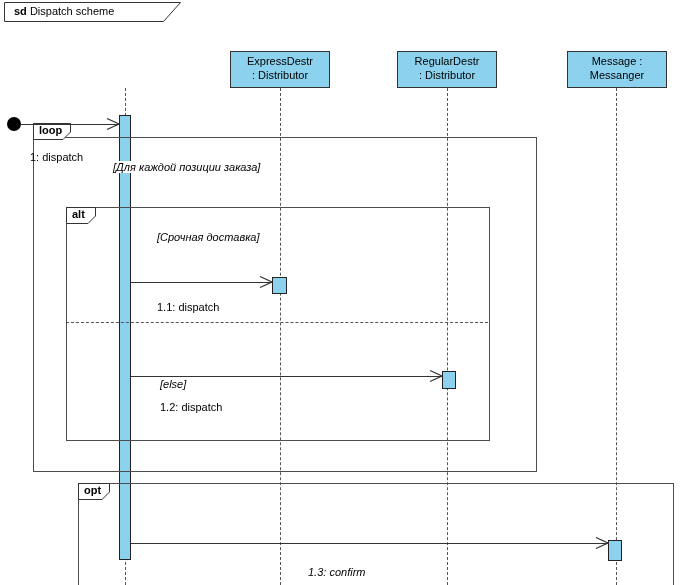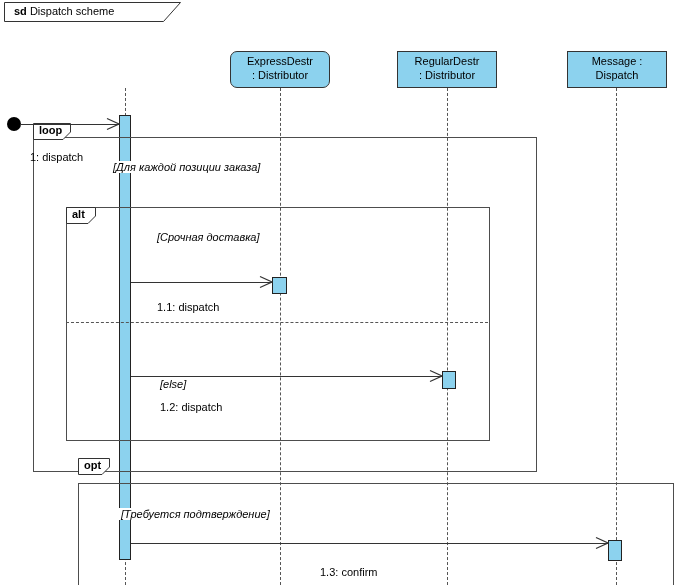--- a/index.html
+++ b/index.html
@@ -13,40 +13,40 @@
   .title-tab svg { position:absolute; left:0; top:0; }
   .title-text { position:absolute; left:10px; top:3px; white-space:nowrap; }
   .title-text .kw { font-weight:bold; }
   
   .head {
     position:absolute; top:51px; height:37px; box-sizing:border-box;
     background:#8CD2EE; border:1.5px solid #333;
     text-align:center; padding-top:2px; line-height:14px; z-index:3;
   }
   .head-order   { left:80px;  width:90px; }
-  .head-express { left:230px; width:100px;border-radius:7px; }
+  .head-express { left:230px; width:100px; }
   .head-regular { left:397px; width:100px; }
   .head-message { left:567px; width:100px; }
   
   .lifeline { position:absolute; top:88px; height:497px; width:0;
               border-left:1px dashed #555; z-index:1; }
   .ll-order   { left:125px; }
   .ll-express { left:280px; }
   .ll-regular { left:447px; }
   .ll-message { left:616px; }
   
   .frame { position:absolute; border:1px solid #4d4d4d; background:transparent; z-index:4; }
   .frame-loop { left:33px; top:137px; width:502px; height:333px; }
   .frame-alt  { left:66px; top:207px; width:422px; height:232px; }
   .frame-opt  { left:78px; top:483px; width:594px; height:120px; }
   .pentagon { position:absolute; z-index:5; }
   .pentagon .op { position:absolute; left:6px; top:1px; font-weight:bold; }
   .pent-loop { left:33px; top:123px; }
   .pent-alt  { left:66px; top:207px; }
-  .pent-opt  { left:78px; top:458px; }
+  .pent-opt  { left:78px; top:483px; }
   .guard { position:absolute; background:#fff; padding:0 2px; white-space:nowrap; z-index:5;font-style:italic; }
   .guard-loop { left:111px; top:161px; }
   .guard-alt1 { left:155px; top:231px; }
   .guard-else { left:158px; top:331px;margin-top:47px; }
   .guard-opt  { left:119px; top:508px; }
   .alt-divider { position:absolute; left:66px; top:322px; width:422px; height:0;
                  border-top:1px dashed #555; z-index:4; }
   
   .activation { position:absolute; background:#8CD2EE; border:1px solid #222;
                 box-sizing:border-box; z-index:3; }
@@ -62,21 +62,21 @@
   .msg-label { position:absolute; white-space:nowrap; z-index:6; background:transparent;margin-top:48px; }
   .found-circle { position:absolute; left:7px; top:117px; width:14px; height:14px;
                   border-radius:50%; background:#000; z-index:6; }
   .msg1  { left:20px;  top:117px; width:99px;  }
   .msg11 { left:131px; top:275px; width:141px; }
   .msg12 { left:131px; top:369px; width:311px; }
   .msg13 { left:131px; top:536px; width:477px; }
   .lbl1  { left:30px;  top:103px; }
   .lbl11 { left:157px; top:253px; }
   .lbl12 { left:160px; top:353px; }
-  .lbl13 { left:320px; top:518px; }
+  .lbl13 { left:308px; top:518px;font-style:italic; }
 </style>
 </head>
 <body>
 
 <div id="canvas">
 
   <div class="title-tab">
     <svg width="177" height="20">
       <path d="M0.5,0.5 L176.5,0.5 L159.5,19.5 L0.5,19.5 Z" fill="#ffffff" stroke="#333" stroke-width="1"></path>
     </svg>
@@ -94,21 +94,21 @@
   <div class="head head-express">
     <div>ExpressDestr</div>
     <div>: Distributor</div>
   </div>
   <div class="head head-regular">
     <div>RegularDestr</div>
     <div>: Distributor</div>
   </div>
   <div class="head head-message">
     <div>Message :</div>
-    <div>Dispatch</div>
+    <div>Messanger</div>
   </div>
 
   <div class="frame frame-loop"></div>
   <div class="frame frame-alt"></div>
   <div class="frame frame-opt"></div>
   <div class="alt-divider"></div>
 
   <div class="pentagon pent-loop">
     <svg width="38" height="17">
         <path d="M0.5,0.5 L37.5,0.5 L37.5,9 L30,16.5 L0.5,16.5 Z" fill="#ffffff" stroke="#333" stroke-width="1"></path>
@@ -129,21 +129,20 @@
   </div>
 
   <div class="activation act-order"></div>
   <div class="activation act-express"></div>
   <div class="activation act-regular"></div>
   <div class="activation act-message"></div>
 
   <div class="guard guard-loop">[Для каждой позиции заказа]</div>
   <div class="guard guard-alt1">[Срочная доставка]</div>
   <div class="guard guard-else">[else]</div>
-  <div class="guard guard-opt">[Требуется подтверждение]</div>
 
   <div class="found-circle"></div>
   <div class="message msg1">
     <div class="shaft"></div>
     <svg class="ah" width="15" height="14">
       <polyline points="2,1.5 14,7 2,12.5" fill="none" stroke="#333" stroke-width="1.2"></polyline>
     </svg>
   </div>
   <div class="msg-label lbl1">1: dispatch</div>
 

